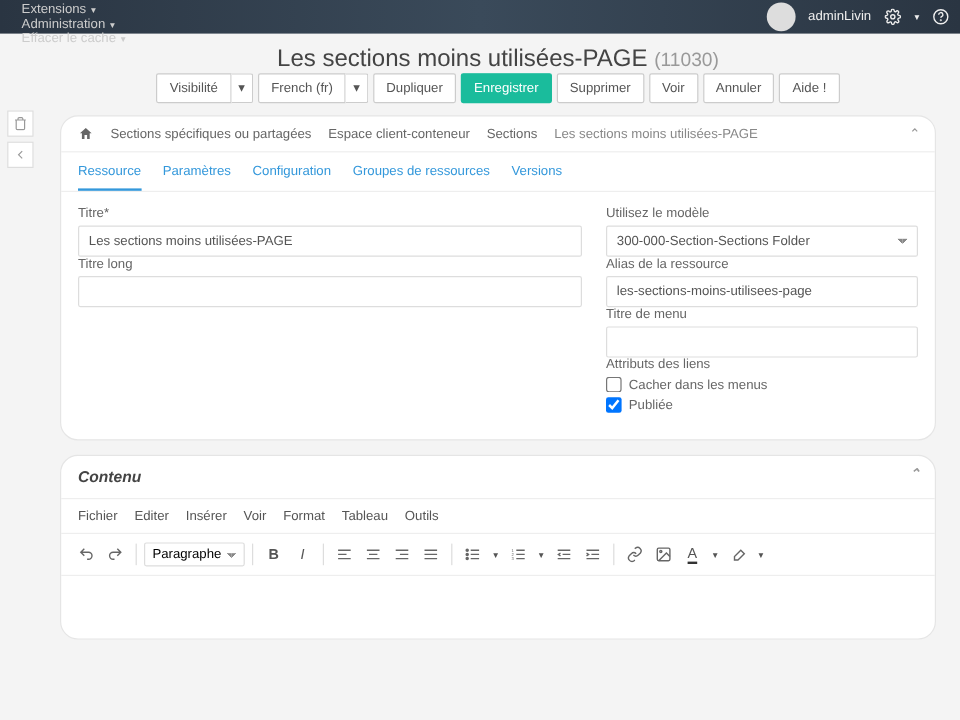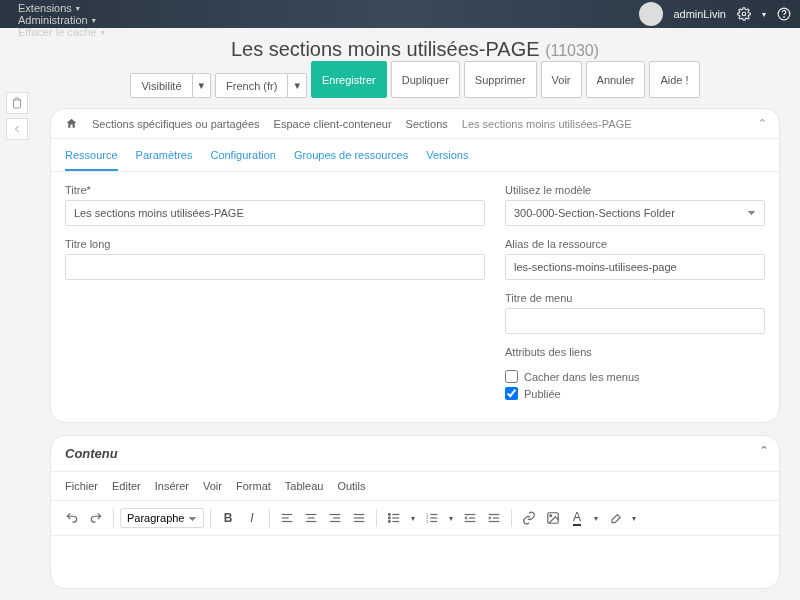--- a/index.html
+++ b/index.html
@@ -14,37 +14,37 @@
 .gear, .help-ic { color: #eee; cursor: pointer; width:16px; height:16px; display:flex; align-items:center; justify-content:center; }
 .page { padding: 10px 20px 20px 50px; }
 .left-tools { position: absolute; left: 6px; top: 92px; display:flex; flex-direction:column; gap:4px; }
 .left-tools .tbtn { width:22px; height:22px; background:#fff; border:1px solid #ddd; display:flex; align-items:center; justify-content:center; color:#999; cursor:pointer; font-size:12px; }
 .header-row { display: flex; justify-content: space-between; align-items: center; margin-bottom: 10px; flex-direction: column; }
 .page-title { font-size: 20px; color: #444; font-weight: 400; }
 .page-title .id { color: #999; font-size: 16px; }
 .btn-row { display: flex; gap: 4px; }
 .btn { background: #fff; border: 1px solid #ccc; padding: 5px 10px; font-size: 11px; border-radius: 2px; cursor: pointer; color: #555; display:flex; align-items:center; gap:4px; }
 .btn.split { border-left: none; padding: 5px 6px; }
-.btn-group { display:flex;margin-top:12px; }
+.btn-group { display:flex; }
 .btn-group .btn:first-child { border-top-right-radius:0; border-bottom-right-radius:0; }
 .btn-group .btn:last-child { border-top-left-radius:0; border-bottom-left-radius:0; }
 .btn.primary { background: #1abc9c; border-color: #1abc9c; color: #fff; }
 .panel { background: #fff; border: 1px solid #e5e5e5; border-radius: 15px; margin-bottom: 12px; }
 .breadcrumb { display: flex; align-items: center; padding: 8px 14px; gap: 14px; font-size: 11px; color: #666; border-bottom: 1px solid #eee; position:relative; }
 .breadcrumb .home { font-size: 13px; }
 .breadcrumb .crumb { cursor: pointer; }
 .breadcrumb .active { color: #888; }
 .collapse { position: absolute; right: 12px; top: 8px; color: #999; cursor:pointer; font-size:11px; }
 .tabs { display: flex; gap: 18px; padding: 10px 14px 0; border-bottom: 1px solid #eee; font-size: 11px; }
 .tab { color: #3498db; padding-bottom: 8px; cursor: pointer; }
 .tab.active { color: #3498db; border-bottom: 2px solid #3498db; }
 .form-body { padding: 12px 14px 18px; display: flex; gap: 20px; }
 .col-left { flex: 1; }
 .col-right { width: 260px; }
-.field { margin-bottom: 12px; }
+.field { }
 .label { font-size: 11px; color: #666; margin-bottom: 4px; display: block; }
 .input, .select { width: 100%; border: 1px solid #ddd; padding: 6px 8px; font-size: 11px; border-radius: 2px; background:#fff; color:#555; }
 .textarea { width: 100%; border: 1px solid #ddd; padding: 6px 8px; font-size: 11px; border-radius: 2px; height: 38px; resize: none; }
 .select { appearance: none; background-image: linear-gradient(45deg, transparent 50%, #888 50%), linear-gradient(135deg, #888 50%, transparent 50%); background-position: calc(100% - 12px) 10px, calc(100% - 8px) 10px; background-size: 4px 4px, 4px 4px; background-repeat: no-repeat; }
 .chk-row { display:flex; align-items:center; gap:6px; font-size:11px; color:#666; margin-bottom:4px; }
 .chk-row input { cursor:pointer; }
 .section-title { padding: 10px 14px; font-size: 13px; color: #444; font-weight: 600; border-bottom: 1px solid #eee; position:relative;font-style:italic; }
 .editor { padding: 0; }
 .editor-menubar { display:flex; gap:14px; padding:8px 14px; border-bottom:1px solid #eee; font-size:11px; color:#555; }
 .editor-menubar span { cursor:pointer; }
@@ -117,22 +117,22 @@
     </div>
     <div class="btn-row">
       <div class="btn-group">
         <button class="btn">Visibilité</button>
         <button class="btn split">▾</button>
       </div>
       <div class="btn-group">
         <button class="btn">French (fr)</button>
         <button class="btn split">▾</button>
       </div>
+      <button class="btn">Dupliquer</button>
       <button class="btn primary">Enregistrer</button>
-      <button class="btn">Dupliquer</button>
       <button class="btn">Supprimer</button>
       <button class="btn">Voir</button>
       <button class="btn">Annuler</button>
       <button class="btn">Aide !</button>
     </div>
   </div>
 
   <div class="panel">
     <div class="breadcrumb">
       <span class="home">

